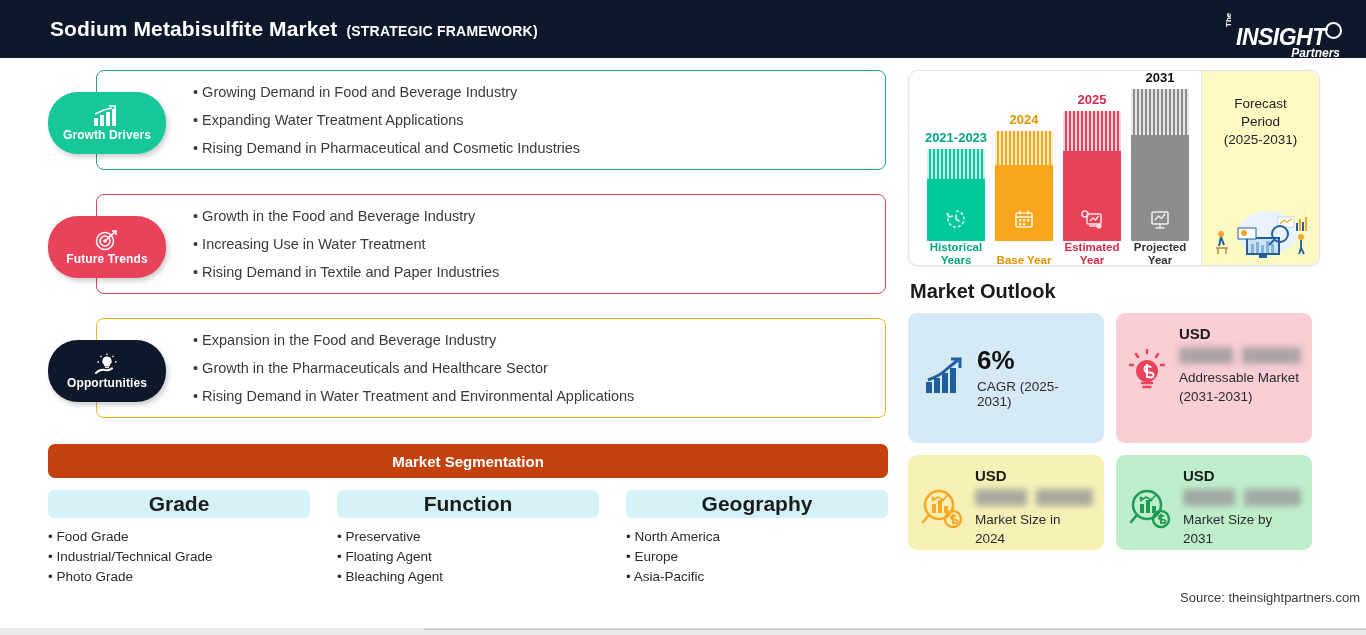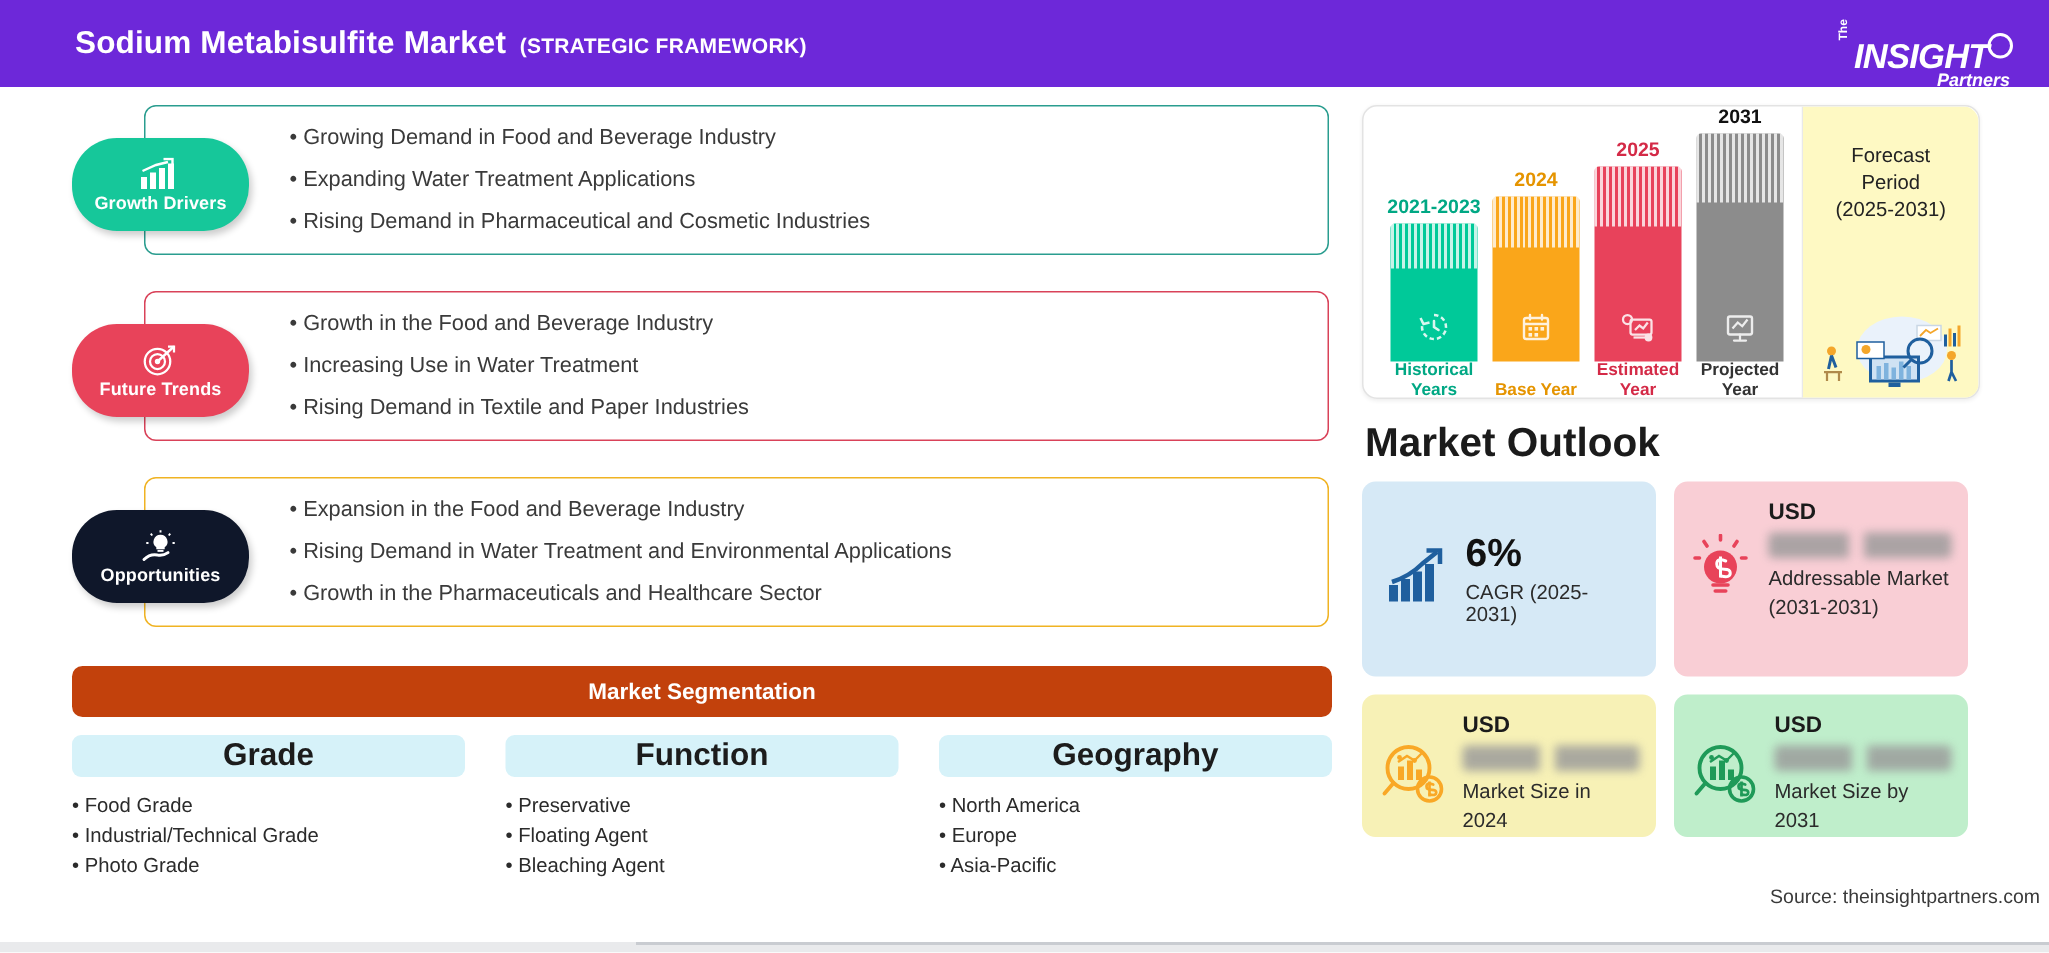--- a/index.html
+++ b/index.html
@@ -7,21 +7,21 @@
     width: 1366px; height: 635px;
     font-family: "Liberation Sans", sans-serif;
     background: #ffffff;
     overflow: hidden;
   }
   .page { position: relative; width: 1366px; height: 635px; background: #fff; }
 
   
   .header {
     position: absolute; left: 0; top: 0; width: 1366px; height: 58px;
-    background: #6d28d9; display: flex; align-items: center;
+    background: #0f172a; display: flex; align-items: center;
   }
   .header-title-wrap { display: flex; align-items: baseline; margin-left: 50px; }
   .header-title { color: #ffffff; font-size: 21px; font-weight: bold; letter-spacing: .1px; }
   .header-sub { color: #ffffff; font-size: 14px; font-weight: bold; margin-left: 9px; letter-spacing: .2px; }
   .logo { position: absolute; right: 22px; top: 20px; width: 120px; height: 44px; color:#fff; }
   .logo-the { position:absolute; left:0; top:7px; font-size:8px; font-weight:bold; transform: rotate(-90deg); transform-origin: left top; }
   .logo-insight { position:absolute; left:12px; top:4px; font-size:23px; font-weight:bold; font-style:italic; letter-spacing:-0.5px; }
   .logo-partners { position:absolute; right:4px; top:26px; font-size:12px; font-weight:bold; font-style:italic; }
   .logo-ring { position:absolute; right:2px; top:2px; width:17px; height:17px; border:2px solid #fff; border-radius:50%; }
 
@@ -91,21 +91,21 @@
     font-size: 11.5px; font-weight: bold; line-height: 13px; }
 
   .fp-panel {
     position: absolute; right: 0; top: 0; width: 118px; height: 196px;
     background: #fef9c3; border-left: 1px solid #e9e9e9; border-radius: 0 10px 10px 0;
     padding-top: 24px; text-align: center;
   }
   .fp-t { font-size: 13.5px; color: #232323; line-height: 18px; }
   .fp-ill { position: absolute; left: 6px; bottom: 8px; width: 106px; height: 58px; }
 
-  .outlook-title { margin: 14px 0 10px 2px; font-size: 27px; font-weight: bold; color: #1b1b1b; }
+  .outlook-title { margin: 14px 0 10px 2px; font-size: 20px; font-weight: bold; color: #1b1b1b; }
 
   .cards { display: flex; flex-wrap: wrap; gap: 12px; width: 412px; }
   .ocard { width: 196px; border-radius: 9px; padding: 12px 11px; position: relative; }
   .ocard.c-blue  { background: #d6e9f6; height: 130px; display:flex; align-items:center; gap:9px; padding-left:16px; }
   .ocard.c-pink  { background: #f9ced5; height: 130px; }
   .ocard.c-yellow{ background: #f7f1b6; height: 95px; }
   .ocard.c-green { background: #bfeecb; height: 95px; }
 
   .ocard-usd { font-size: 15px; font-weight: bold; color: #1b1b1b; }
   .ocard-blur {
@@ -181,22 +181,22 @@
             <path d="M18 2 L22 2 L22 6" stroke="#fff" stroke-width="1.5" fill="none"></path>
           </svg>
         </span>
         <span class="badge-label">Future Trends</span>
       </div>
     </div>
 
     <div class="strat-row" style="margin-top:24px;">
       <div class="strat-box t-amber">
         <div class="bullet">Expansion in the Food and Beverage Industry</div>
+        <div class="bullet">Growth in the Pharmaceuticals and Healthcare Sector</div>
         <div class="bullet">Rising Demand in Water Treatment and Environmental Applications</div>
-        <div class="bullet">Growth in the Pharmaceuticals and Healthcare Sector</div>
       </div>
       <div class="badge g-amber">
         <span class="badge-icon">
           <svg width="30" height="22" viewBox="0 0 30 22">
             <path d="M15 2 v-1.5 M9.5 4 L8.5 2.8 M20.5 4 L21.5 2.8 M7 9 H5.5 M23 9 H24.5" stroke="#fff" stroke-width="1.3" fill="none"></path>
             <path d="M15 3.5 a4.6 4.6 0 0 0 -2.8 8.3 v1.4 h5.6 v-1.4 A4.6 4.6 0 0 0 15 3.5 z" fill="#fff"></path>
             <rect x="13" y="13.6" width="4" height="1.3" fill="#fff"></rect>
             <path d="M4 20 q4-4 9-3 q4 .6 7-1.6" stroke="#fff" stroke-width="2" fill="none" stroke-linecap="round"></path>
           </svg>
         </span>

